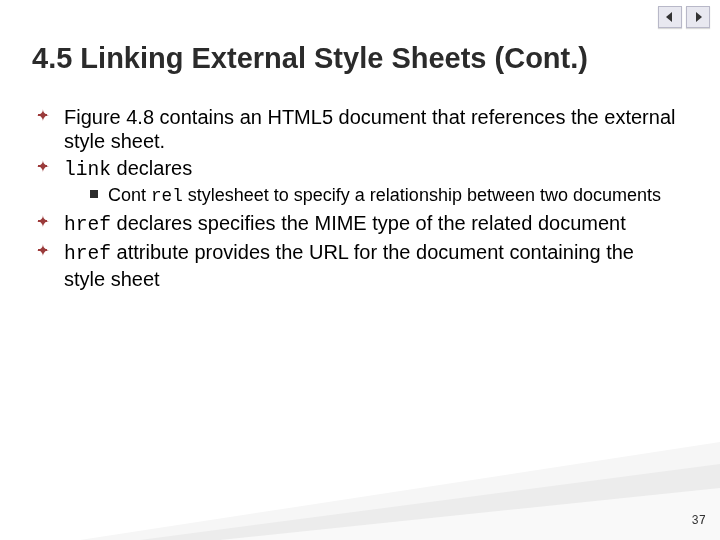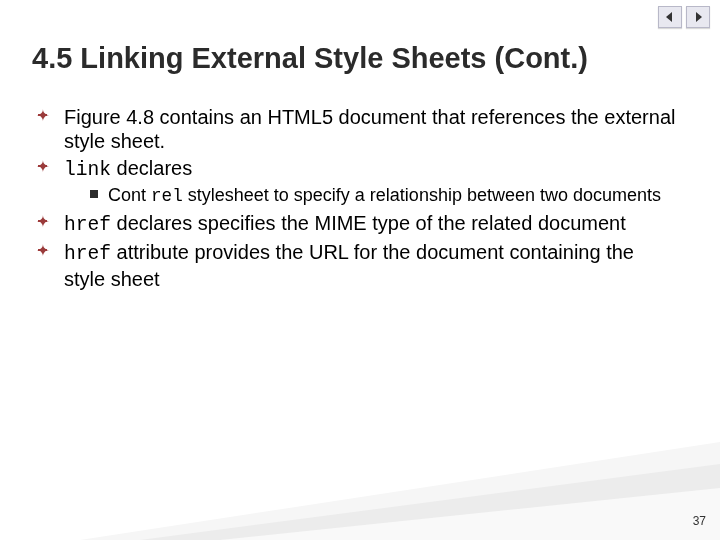--- a/index.html
+++ b/index.html
@@ -122,21 +122,21 @@
     font-family: Liberation Mono, monospace;
     font-size: 0.98em;
     text-align: right;
   }
   .pagenum {
     position: absolute;
     right: 14px;
     bottom: 12px;
     font-size: 12px;
     color: #333;
-    font-family: Liberation Sans, sans-serif;
+    font-family: Liberation Mono, monospace;
   }
   .wedge {
     position: absolute;
     right: 0;
     bottom: 0;
     width: 720px;
     height: 130px;
     pointer-events: none;
   }
 </style>

